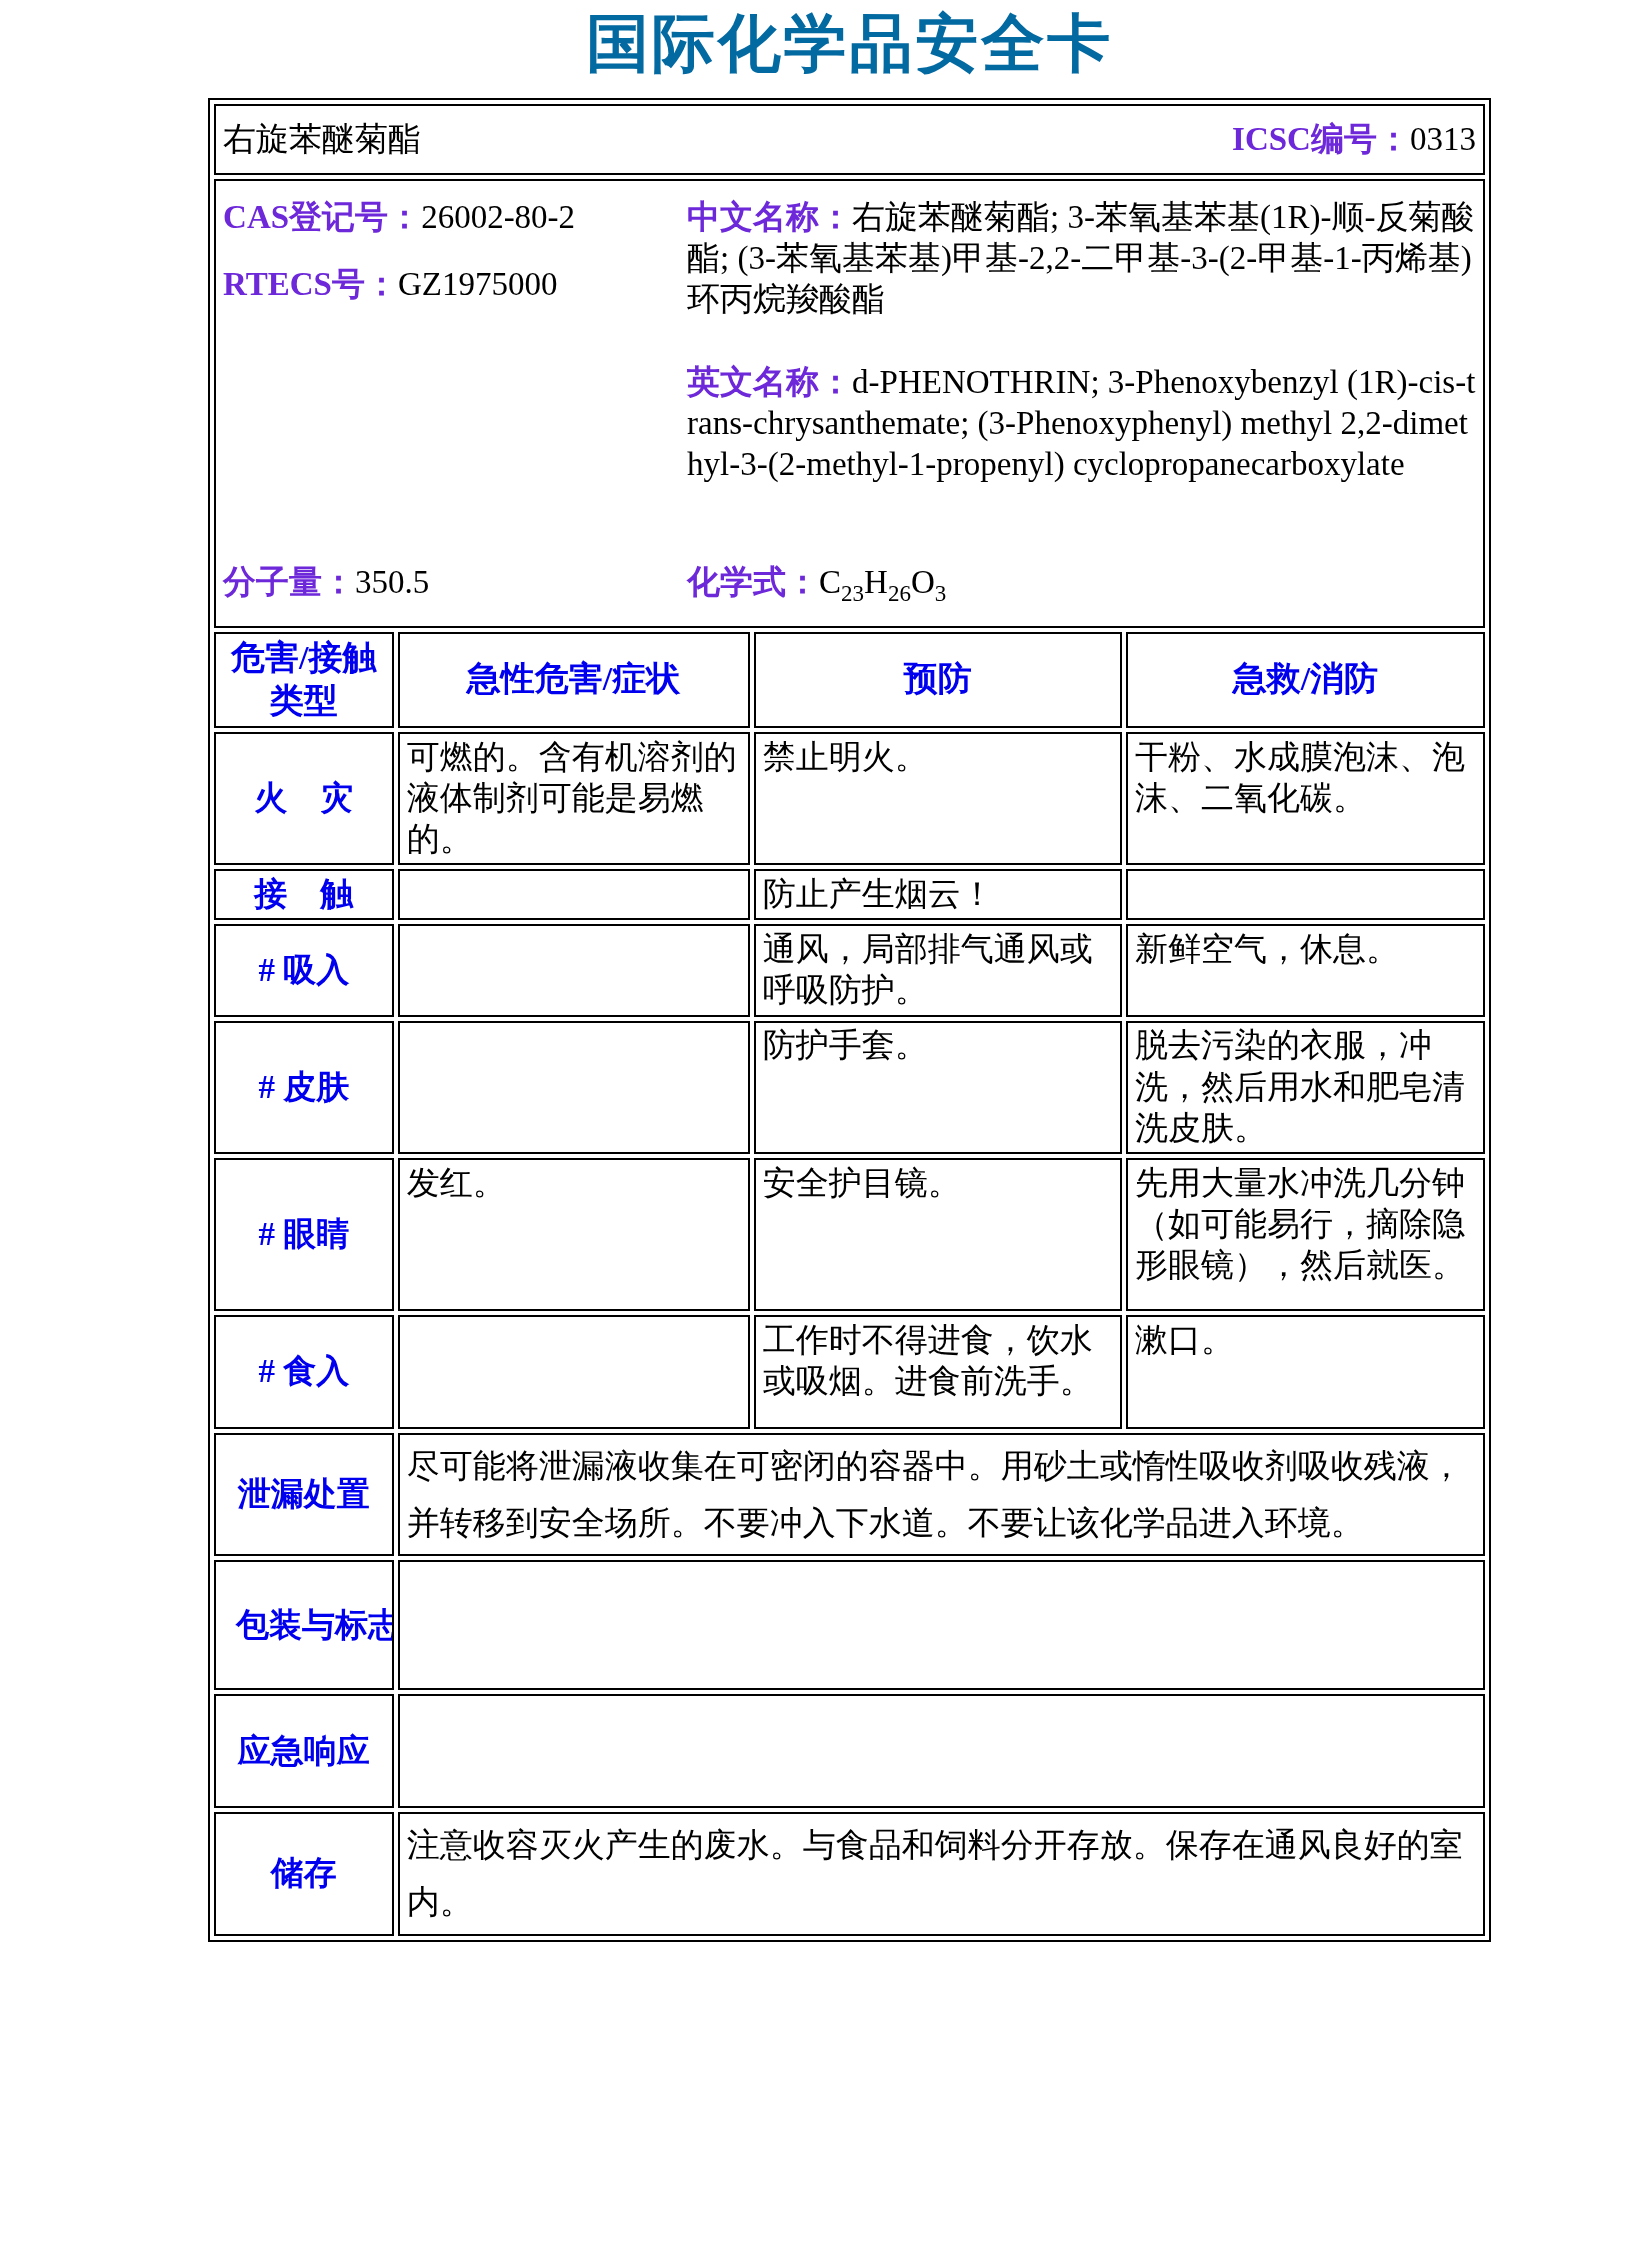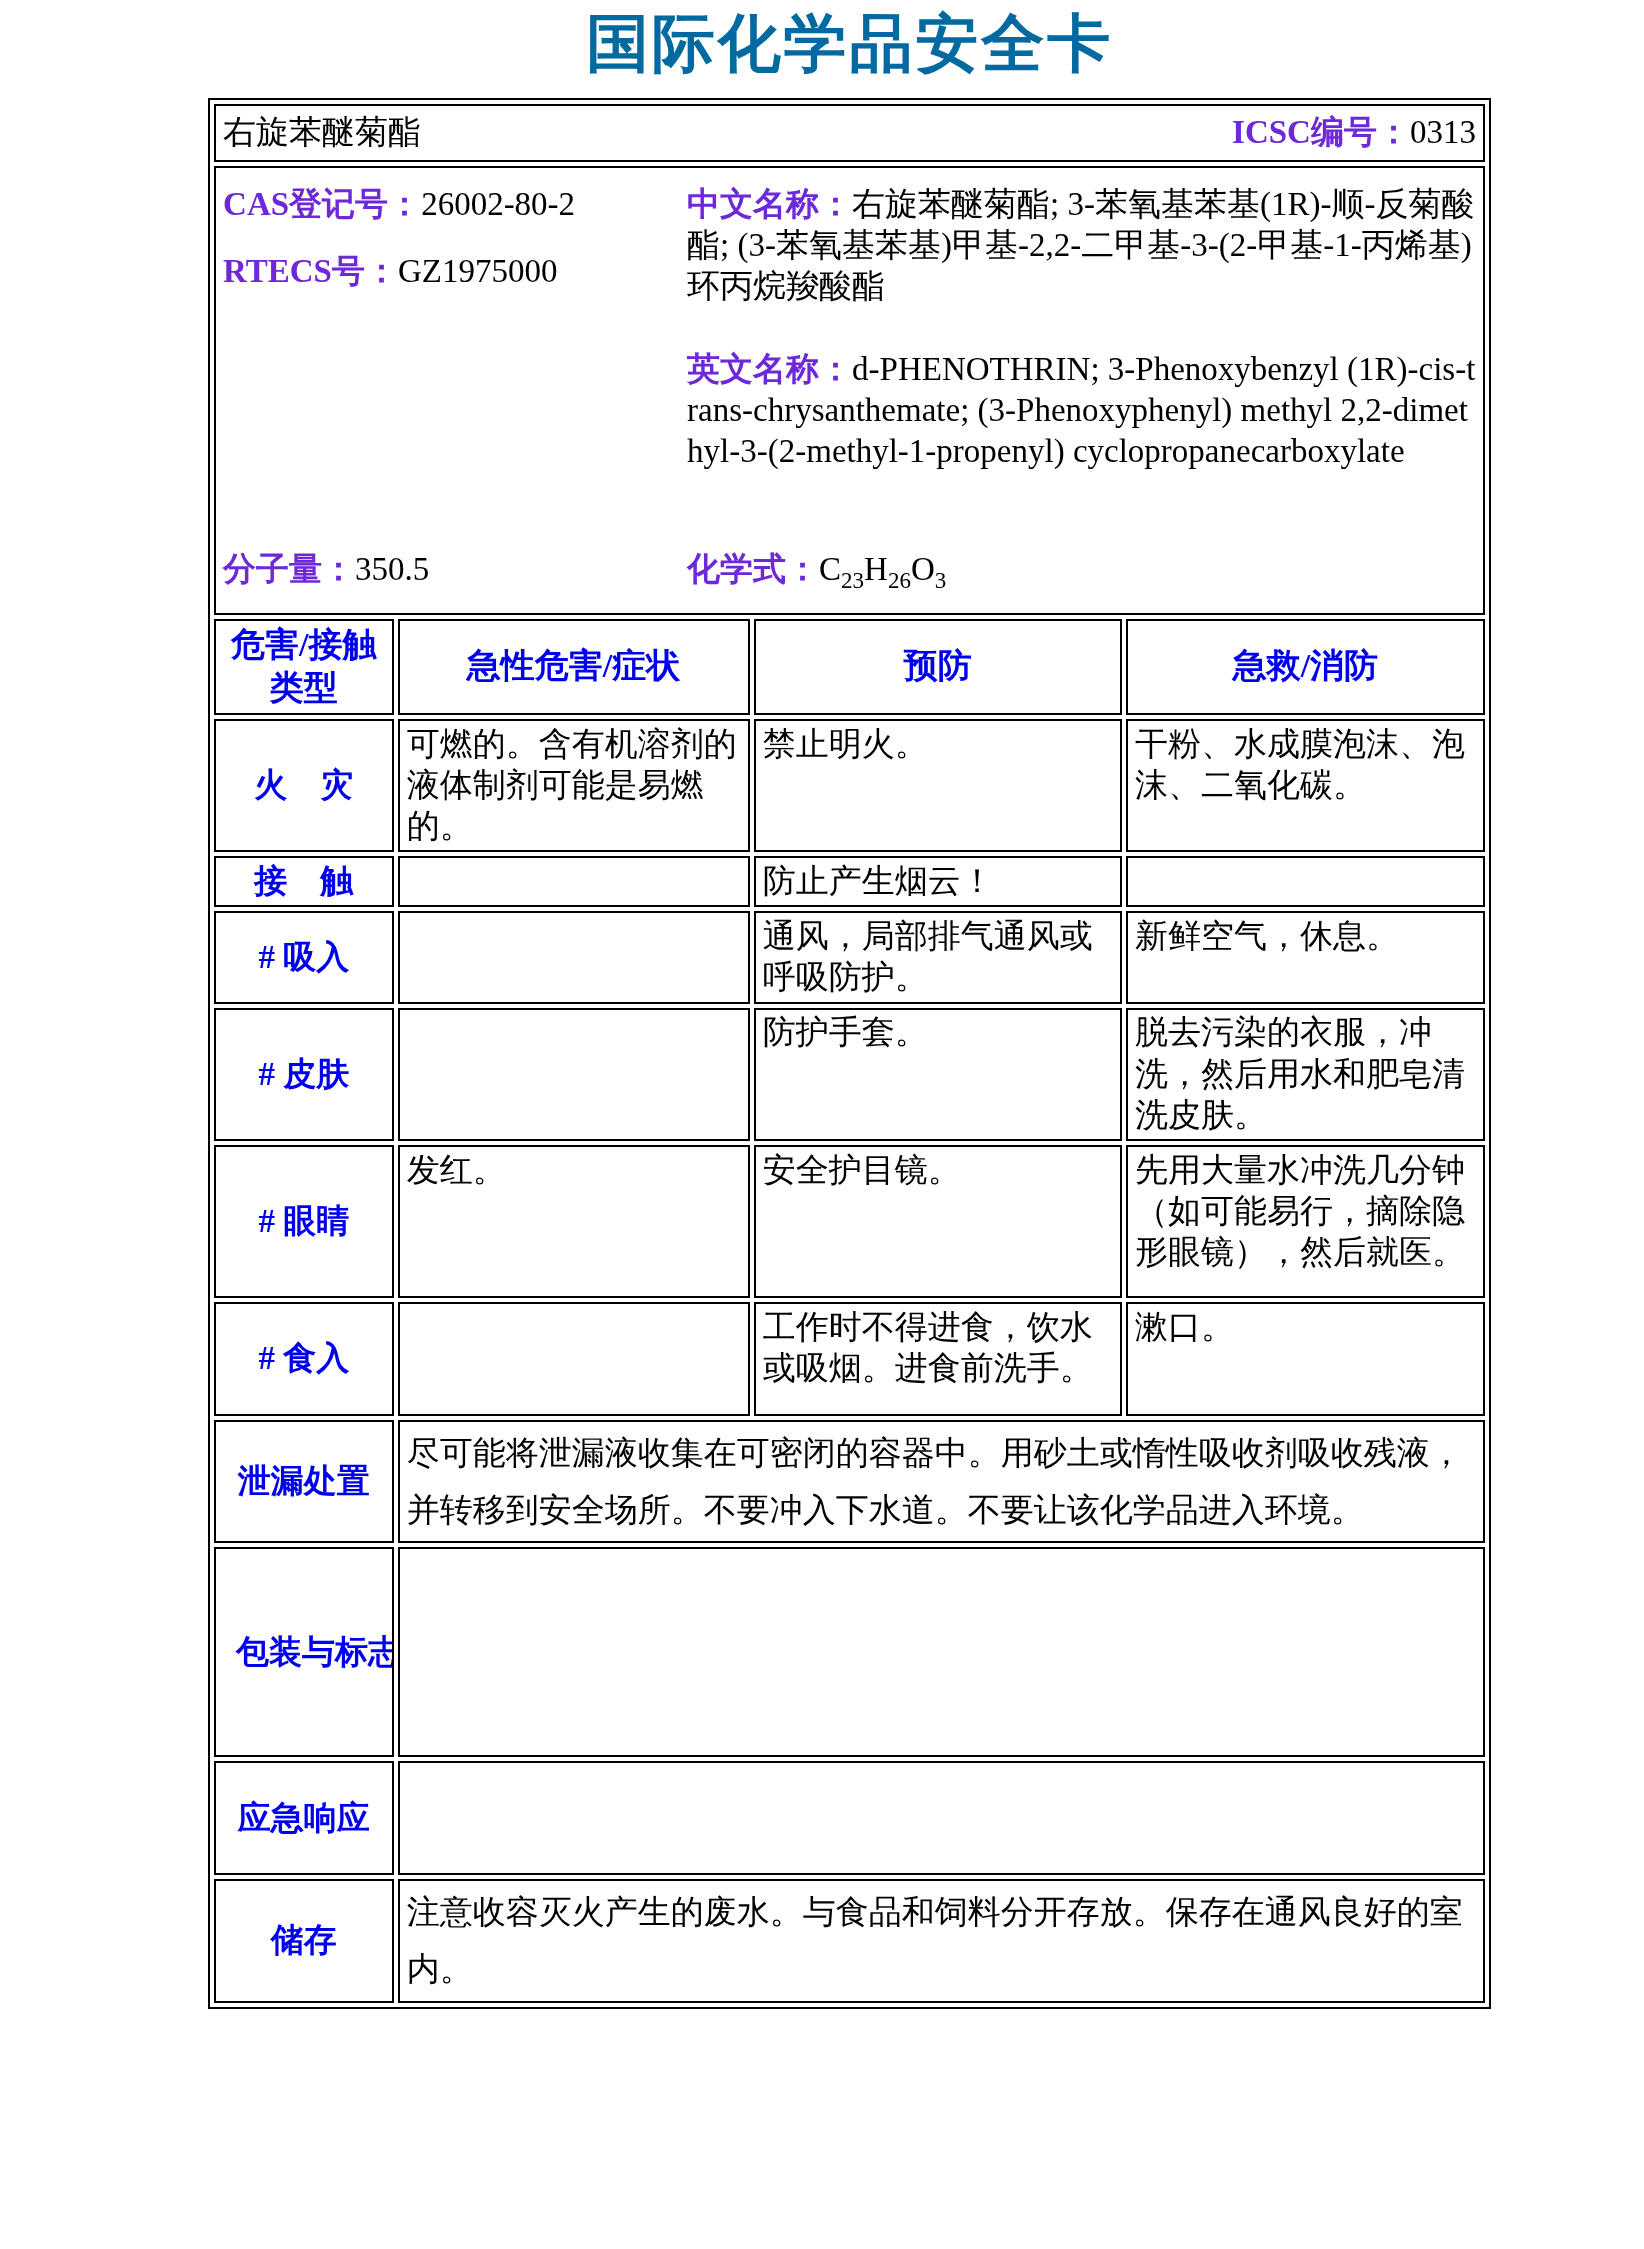--- a/index.html
+++ b/index.html
@@ -73,21 +73,21 @@
 
 <table class="icsc">
   <colgroup>
     <col style="width:177px">
     <col style="width:347px">
     <col style="width:363px">
     <col style="width:354px">
   </colgroup>
 
   <tbody>
-      <tr style="height:58px">
+      <tr style="height:71px">
     <td colspan="4" style="vertical-align:middle">
       <div class="row-head">
         <span>右旋苯醚菊酯</span>
         <span>
           <span class="lbl">ICSC编号：</span><span>0313</span>
         </span>
       </div>
     </td>
   </tr>
 
@@ -172,21 +172,21 @@
     <td></td>
     <td>工作时不得进食，饮水或吸烟。进食前洗手。</td>
     <td>漱口。</td>
   </tr>
 
   <tr style="height:104px">
     <td class="label-cell">泄漏处置</td>
     <td colspan="3" class="span-content">尽可能将泄漏液收集在可密闭的容器中。用砂土或惰性吸收剂吸收残液，并转移到安全场所。不要冲入下水道。不要让该化学品进入环境。</td>
   </tr>
 
-  <tr style="height:210px">
+  <tr style="height:130px">
     <td class="label-cell">包装与标志</td>
     <td colspan="3" class="span-content"></td>
   </tr>
 
   <tr style="height:114px">
     <td class="label-cell">应急响应</td>
     <td colspan="3" class="span-content"></td>
   </tr>
 
   <tr style="height:93px">

